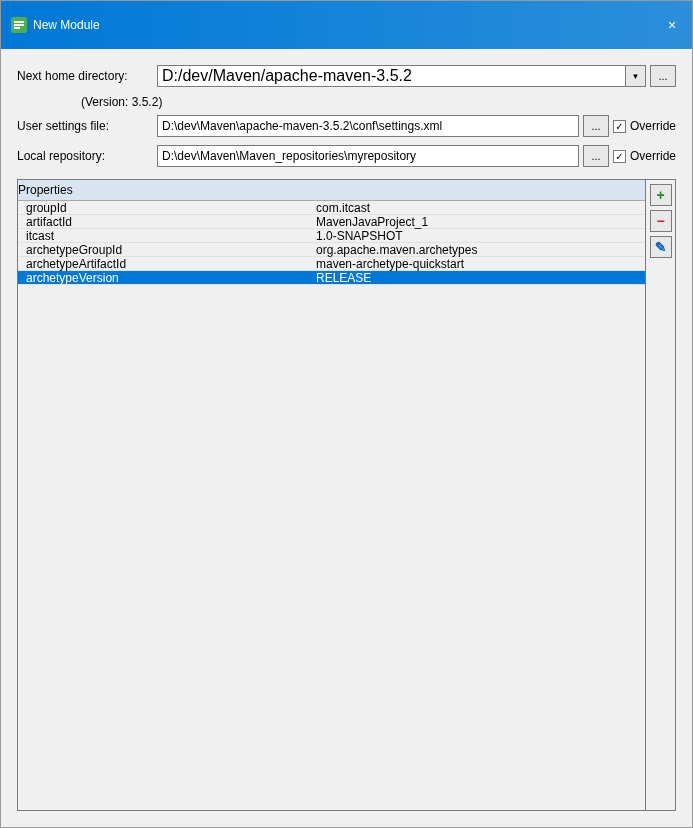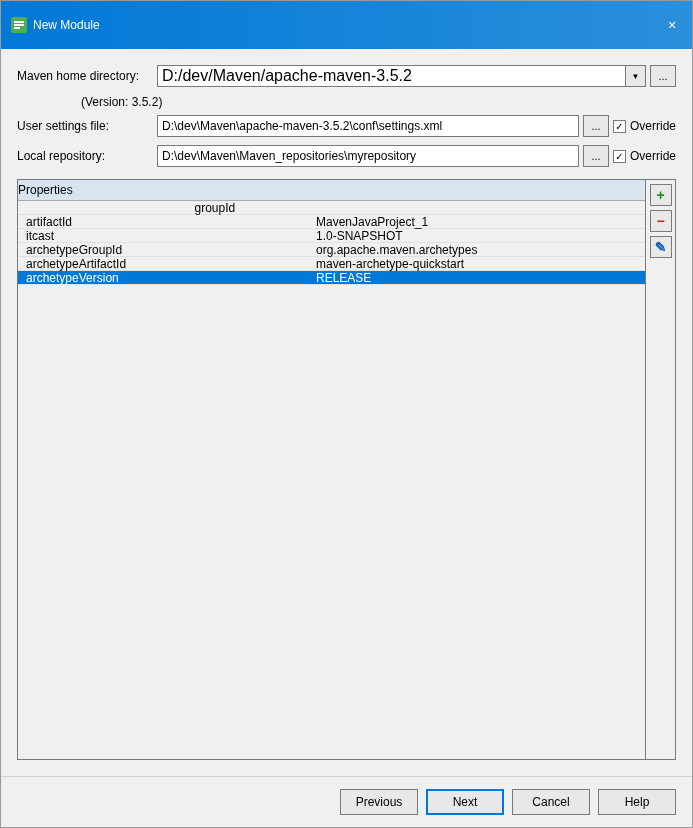--- a/index.html
+++ b/index.html
@@ -274,21 +274,21 @@
         </svg>
       </div>
       <span class="title-text">New Module</span>
     </div>
     <button class="title-bar-close">×</button>
   </div>
 
   <div class="dialog-content">
 
     <div class="form-row">
-      <div class="form-label">Maven home directory:</div>
+      <div class="form-label">Next home directory:</div>
       <div class="input-with-browse">
         <div class="combo-input">D:/dev/Maven/apache-maven-3.5.2</div>
         <div class="combo-arrow">▼</div>
         <button class="browse-btn">...</button>
       </div>
     </div>
 
     <div class="version-text">(Version: 3.5.2)</div>
 
     <div class="form-row">
@@ -317,20 +317,21 @@
 
     <div class="properties-outer">
       <div class="properties-left">
         <div class="props-header-row">
           <span>Properties</span>
         </div>
         <div class="properties-table">
 
           <div class="prop-row">
             <span class="prop-key">groupId</span>
+            <span class="prop-value">com.itcast</span>
           </div>
 
           <div class="prop-row">
             <span class="prop-key">artifactId</span>
             <span class="prop-value">MavenJavaProject_1</span>
           </div>
 
           <div class="prop-row">
             <span class="prop-key">itcast</span>
             <span class="prop-value">1.0-SNAPSHOT</span>
@@ -354,19 +355,13 @@
       </div>
       <div class="side-buttons">
         <button class="side-btn green">+</button>
         <button class="side-btn red">−</button>
         <button class="side-btn blue">✎</button>
       </div>
     </div>
 
   </div>
 
-  <div class="bottom-bar">
-    <button class="dialog-btn">Previous</button>
-    <button class="dialog-btn primary">Next</button>
-    <button class="dialog-btn">Cancel</button>
-    <button class="dialog-btn">Help</button>
-  </div>
 </div>
 
 </body></html>

